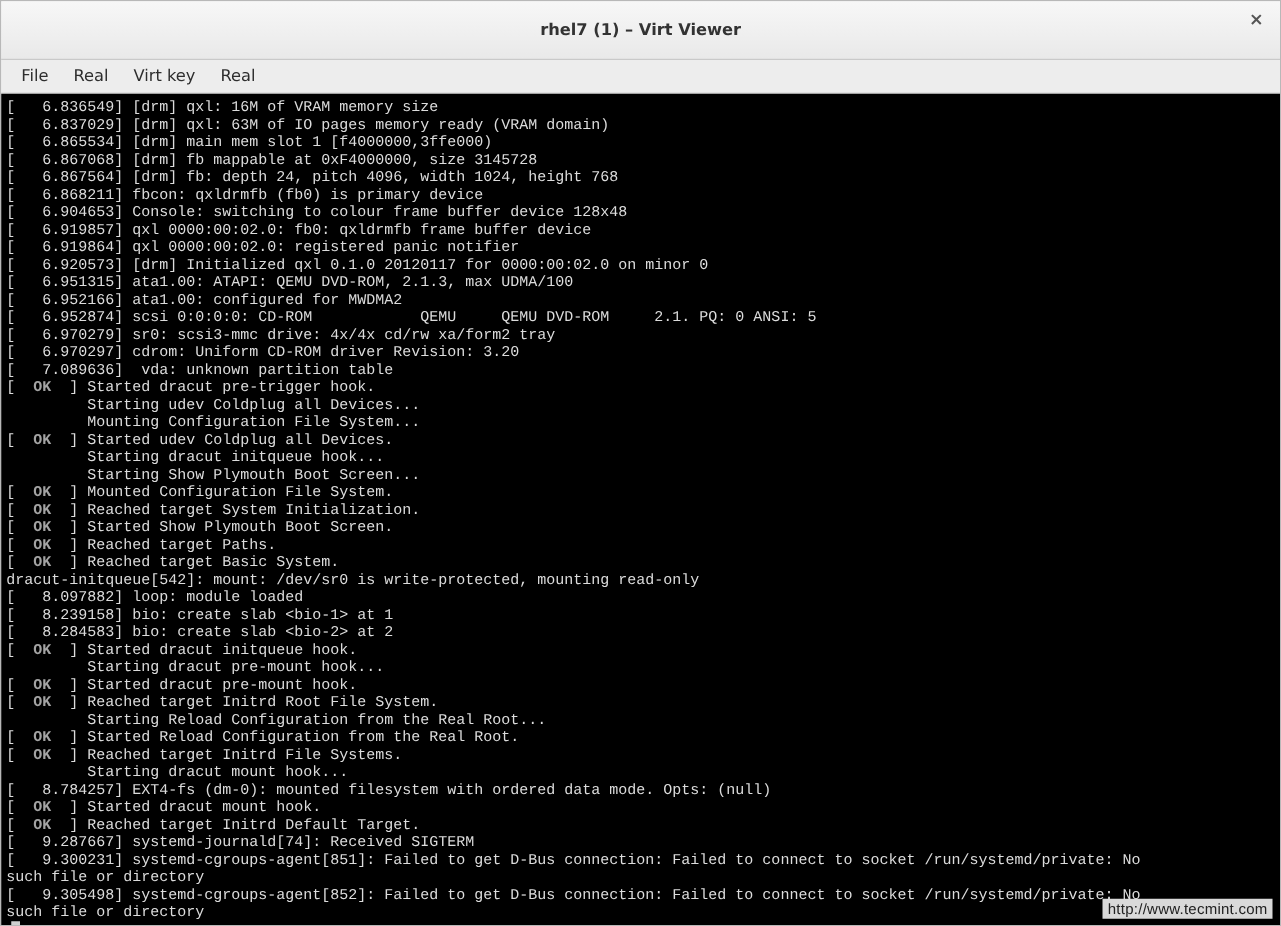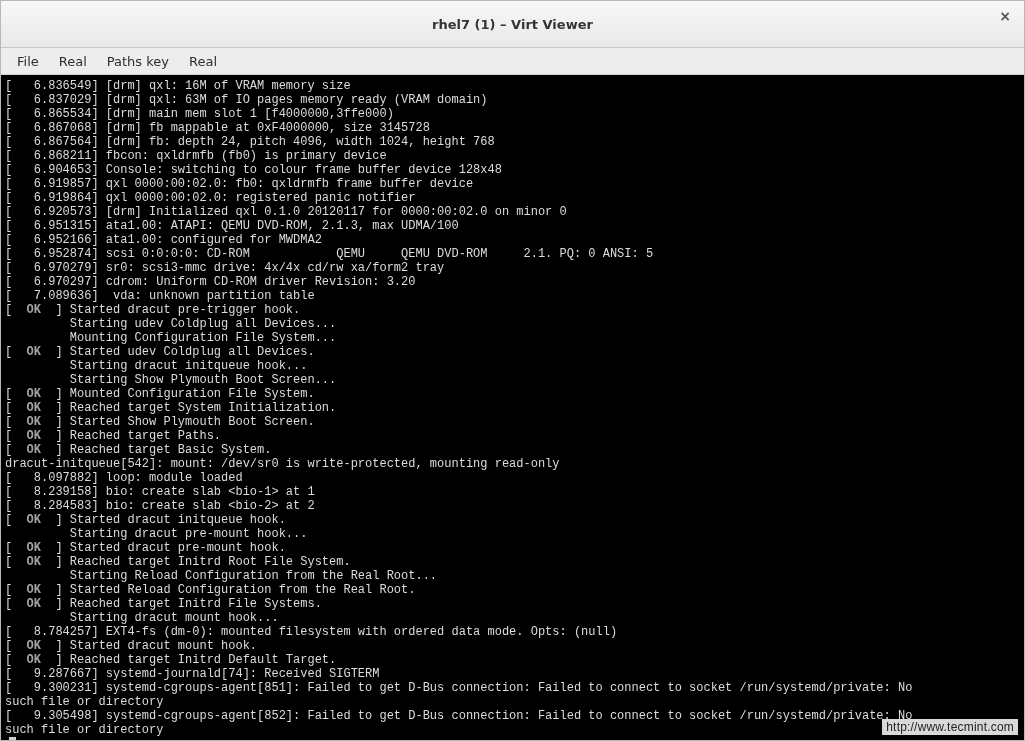--- a/index.html
+++ b/index.html
@@ -23,21 +23,21 @@
 <div class="window">
 
   <div class="titlebar">
     <span>rhel7 (1) – Virt Viewer</span>
     <span class="close">×</span>
   </div>
 
   <div class="menubar">
     <div class="menuitem">File</div>
     <div class="menuitem">Real</div>
-    <div class="menuitem">Paths key</div>
+    <div class="menuitem">Virt key</div>
     <div class="menuitem">Real</div>
   </div>
 
   <div class="console-wrap">
     <div class="console" id="console"><div class="row"><span class="w">[   6.836549] [drm] qxl: 16M of VRAM memory size</span></div><div class="row"><span class="w">[   6.837029] [drm] qxl: 63M of IO pages memory ready (VRAM domain)</span></div><div class="row"><span class="w">[   6.865534] [drm] main mem slot 1 [f4000000,3ffe000)</span></div><div class="row"><span class="w">[   6.867068] [drm] fb mappable at 0xF4000000, size 3145728</span></div><div class="row"><span class="w">[   6.867564] [drm] fb: depth 24, pitch 4096, width 1024, height 768</span></div><div class="row"><span class="w">[   6.868211] fbcon: qxldrmfb (fb0) is primary device</span></div><div class="row"><span class="w">[   6.904653] Console: switching to colour frame buffer device 128x48</span></div><div class="row"><span class="w">[   6.919857] qxl 0000:00:02.0: fb0: qxldrmfb frame buffer device</span></div><div class="row"><span class="w">[   6.919864] qxl 0000:00:02.0: registered panic notifier</span></div><div class="row"><span class="w">[   6.920573] [drm] Initialized qxl 0.1.0 20120117 for 0000:00:02.0 on minor 0</span></div><div class="row"><span class="w">[   6.951315] ata1.00: ATAPI: QEMU DVD-ROM, 2.1.3, max UDMA/100</span></div><div class="row"><span class="w">[   6.952166] ata1.00: configured for MWDMA2</span></div><div class="row"><span class="w">[   6.952874] scsi 0:0:0:0: CD-ROM            QEMU     QEMU DVD-ROM     2.1. PQ: 0 ANSI: 5</span></div><div class="row"><span class="w">[   6.970279] sr0: scsi3-mmc drive: 4x/4x cd/rw xa/form2 tray</span></div><div class="row"><span class="w">[   6.970297] cdrom: Uniform CD-ROM driver Revision: 3.20</span></div><div class="row"><span class="w">[   7.089636]  vda: unknown partition table</span></div><div class="row"><span class="w">[  </span><span class="g">OK</span><span class="w">  ] Started dracut pre-trigger hook.</span></div><div class="row"><span class="w">         Starting udev Coldplug all Devices...</span></div><div class="row"><span class="w">         Mounting Configuration File System...</span></div><div class="row"><span class="w">[  </span><span class="g">OK</span><span class="w">  ] Started udev Coldplug all Devices.</span></div><div class="row"><span class="w">         Starting dracut initqueue hook...</span></div><div class="row"><span class="w">         Starting Show Plymouth Boot Screen...</span></div><div class="row"><span class="w">[  </span><span class="g">OK</span><span class="w">  ] Mounted Configuration File System.</span></div><div class="row"><span class="w">[  </span><span class="g">OK</span><span class="w">  ] Reached target System Initialization.</span></div><div class="row"><span class="w">[  </span><span class="g">OK</span><span class="w">  ] Started Show Plymouth Boot Screen.</span></div><div class="row"><span class="w">[  </span><span class="g">OK</span><span class="w">  ] Reached target Paths.</span></div><div class="row"><span class="w">[  </span><span class="g">OK</span><span class="w">  ] Reached target Basic System.</span></div><div class="row"><span class="w">dracut-initqueue[542]: mount: /dev/sr0 is write-protected, mounting read-only</span></div><div class="row"><span class="w">[   8.097882] loop: module loaded</span></div><div class="row"><span class="w">[   8.239158] bio: create slab &lt;bio-1&gt; at 1</span></div><div class="row"><span class="w">[   8.284583] bio: create slab &lt;bio-2&gt; at 2</span></div><div class="row"><span class="w">[  </span><span class="g">OK</span><span class="w">  ] Started dracut initqueue hook.</span></div><div class="row"><span class="w">         Starting dracut pre-mount hook...</span></div><div class="row"><span class="w">[  </span><span class="g">OK</span><span class="w">  ] Started dracut pre-mount hook.</span></div><div class="row"><span class="w">[  </span><span class="g">OK</span><span class="w">  ] Reached target Initrd Root File System.</span></div><div class="row"><span class="w">         Starting Reload Configuration from the Real Root...</span></div><div class="row"><span class="w">[  </span><span class="g">OK</span><span class="w">  ] Started Reload Configuration from the Real Root.</span></div><div class="row"><span class="w">[  </span><span class="g">OK</span><span class="w">  ] Reached target Initrd File Systems.</span></div><div class="row"><span class="w">         Starting dracut mount hook...</span></div><div class="row"><span class="w">[   8.784257] EXT4-fs (dm-0): mounted filesystem with ordered data mode. Opts: (null)</span></div><div class="row"><span class="w">[  </span><span class="g">OK</span><span class="w">  ] Started dracut mount hook.</span></div><div class="row"><span class="w">[  </span><span class="g">OK</span><span class="w">  ] Reached target Initrd Default Target.</span></div><div class="row"><span class="w">[   9.287667] systemd-journald[74]: Received SIGTERM</span></div><div class="row"><span class="w">[   9.300231] systemd-cgroups-agent[851]: Failed to get D-Bus connection: Failed to connect to socket /run/systemd/private: No</span></div><div class="row"><span class="w">such file or directory</span></div><div class="row"><span class="w">[   9.305498] systemd-cgroups-agent[852]: Failed to get D-Bus connection: Failed to connect to socket /run/systemd/private: No</span></div><div class="row"><span class="w">such file or directory</span></div><div class="row"><span class="cursor"></span></div></div>
     <div class="watermark">http://www.tecmint.com</div>
   </div>
 
 </div>
 

